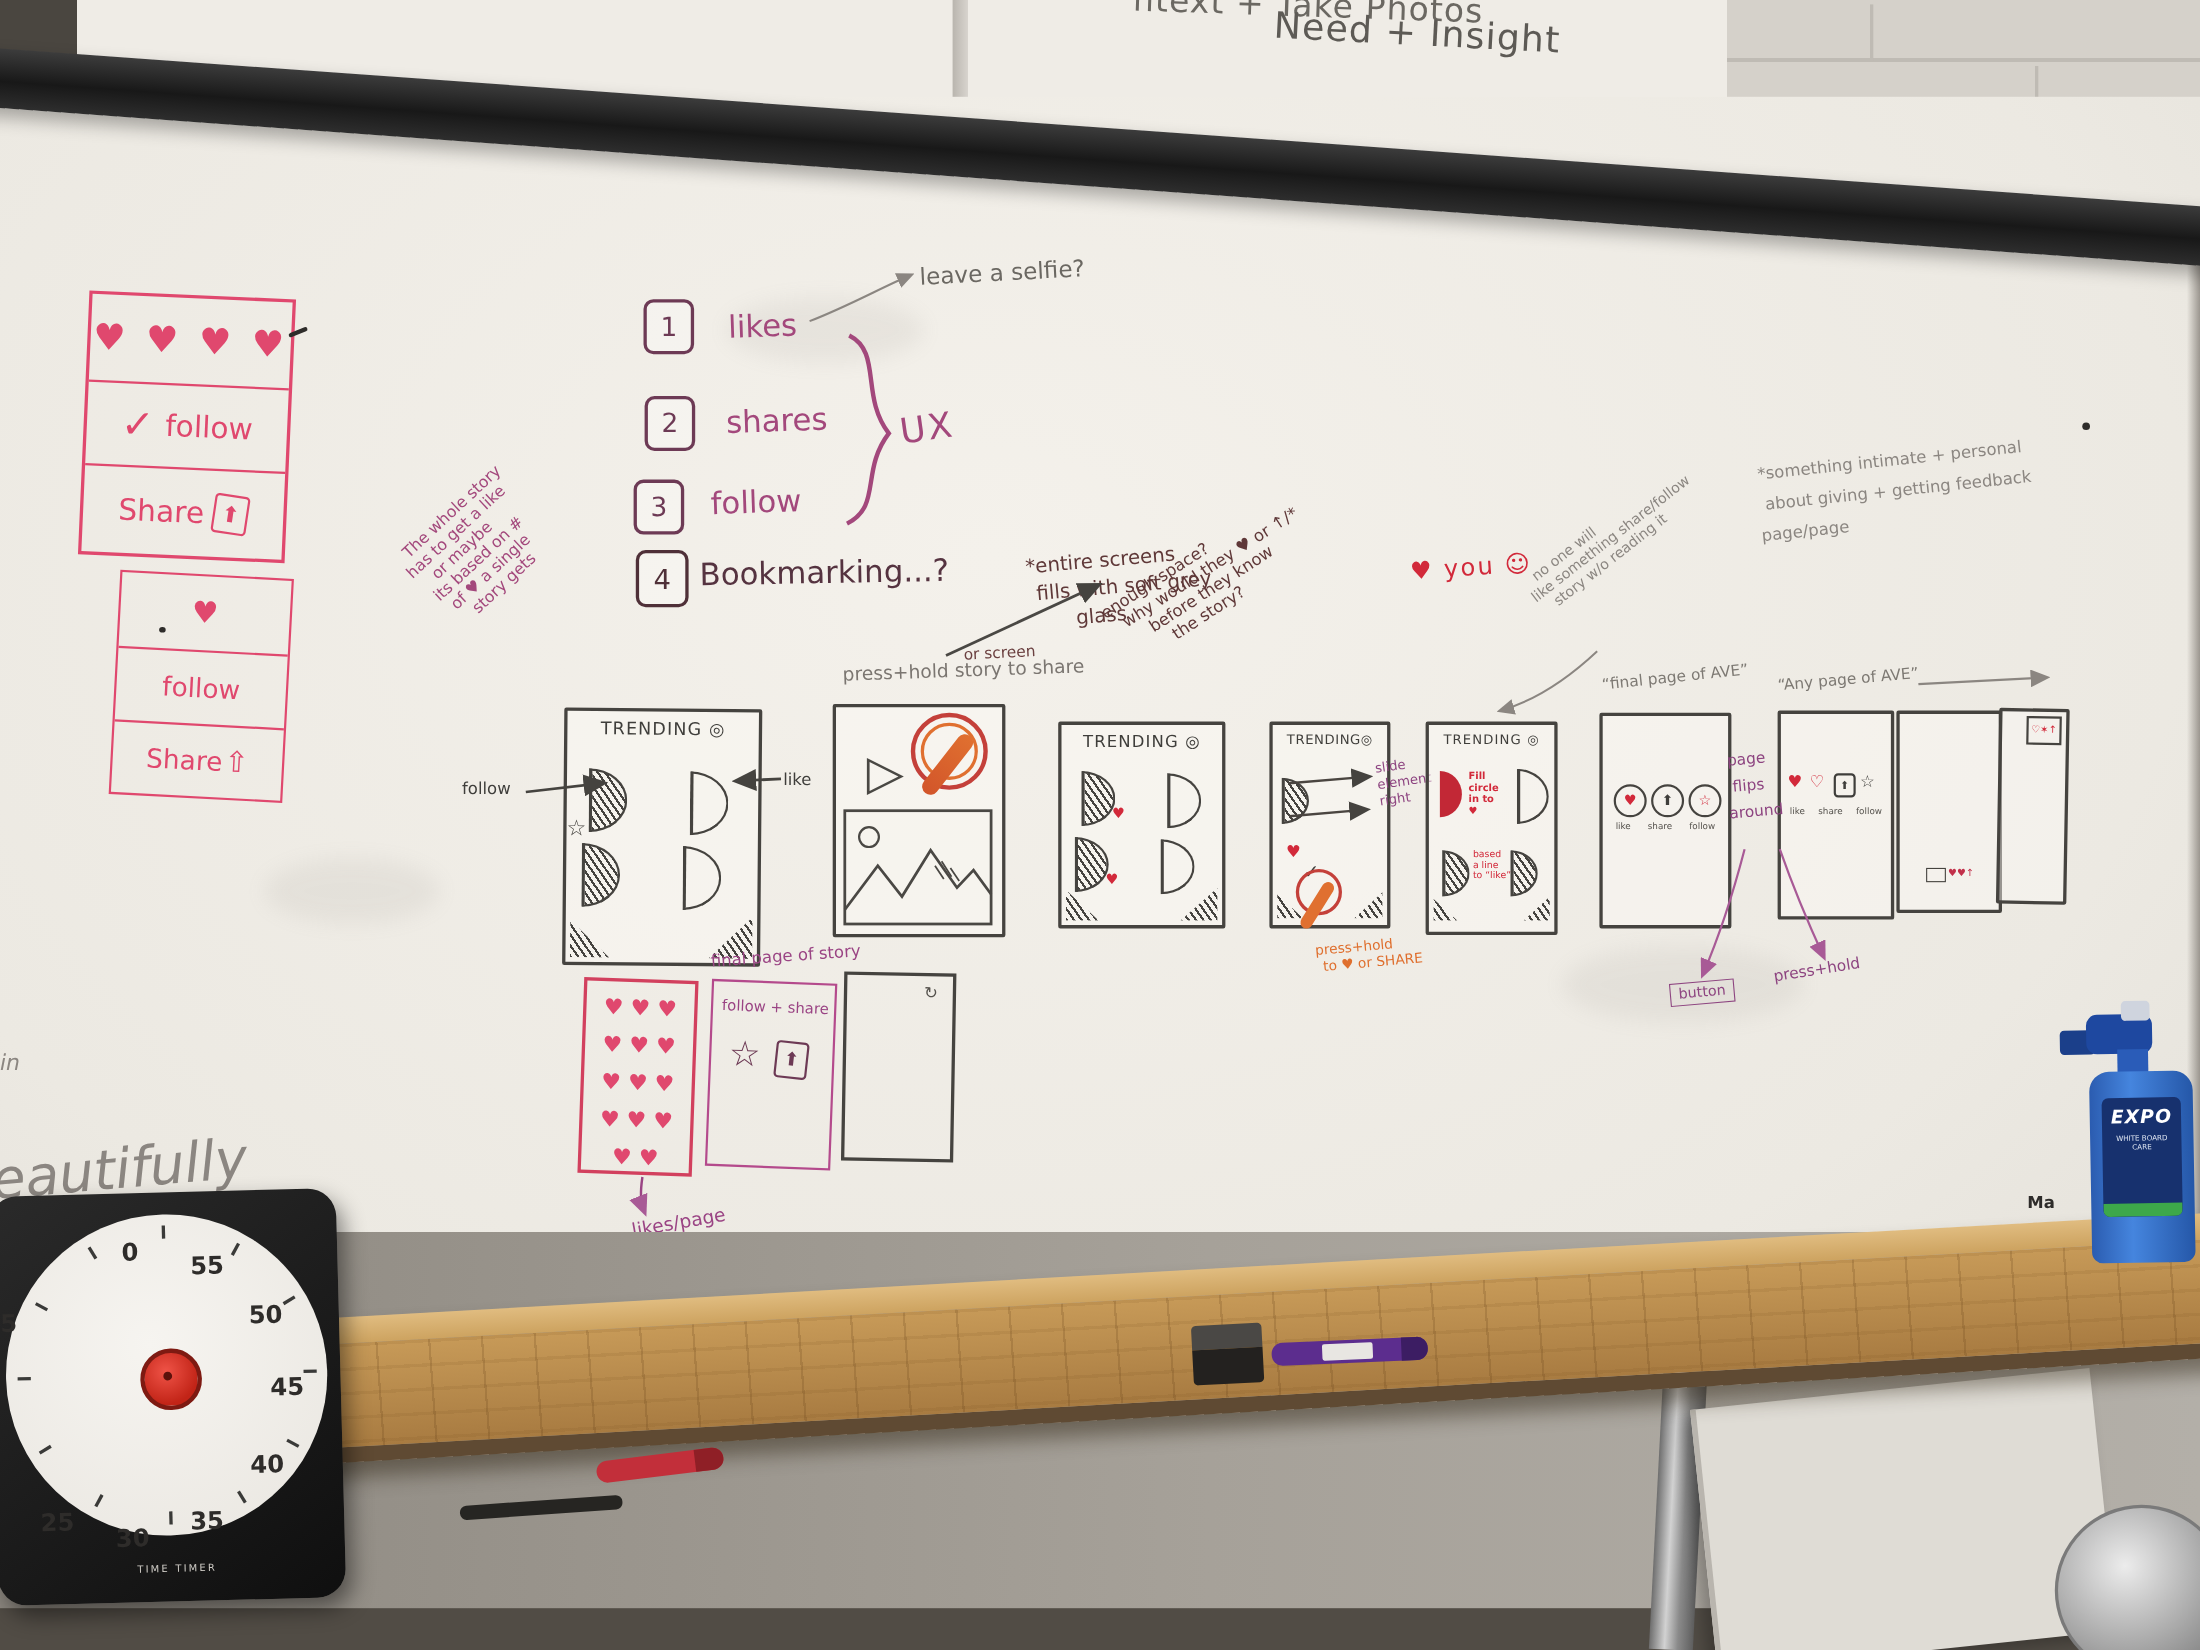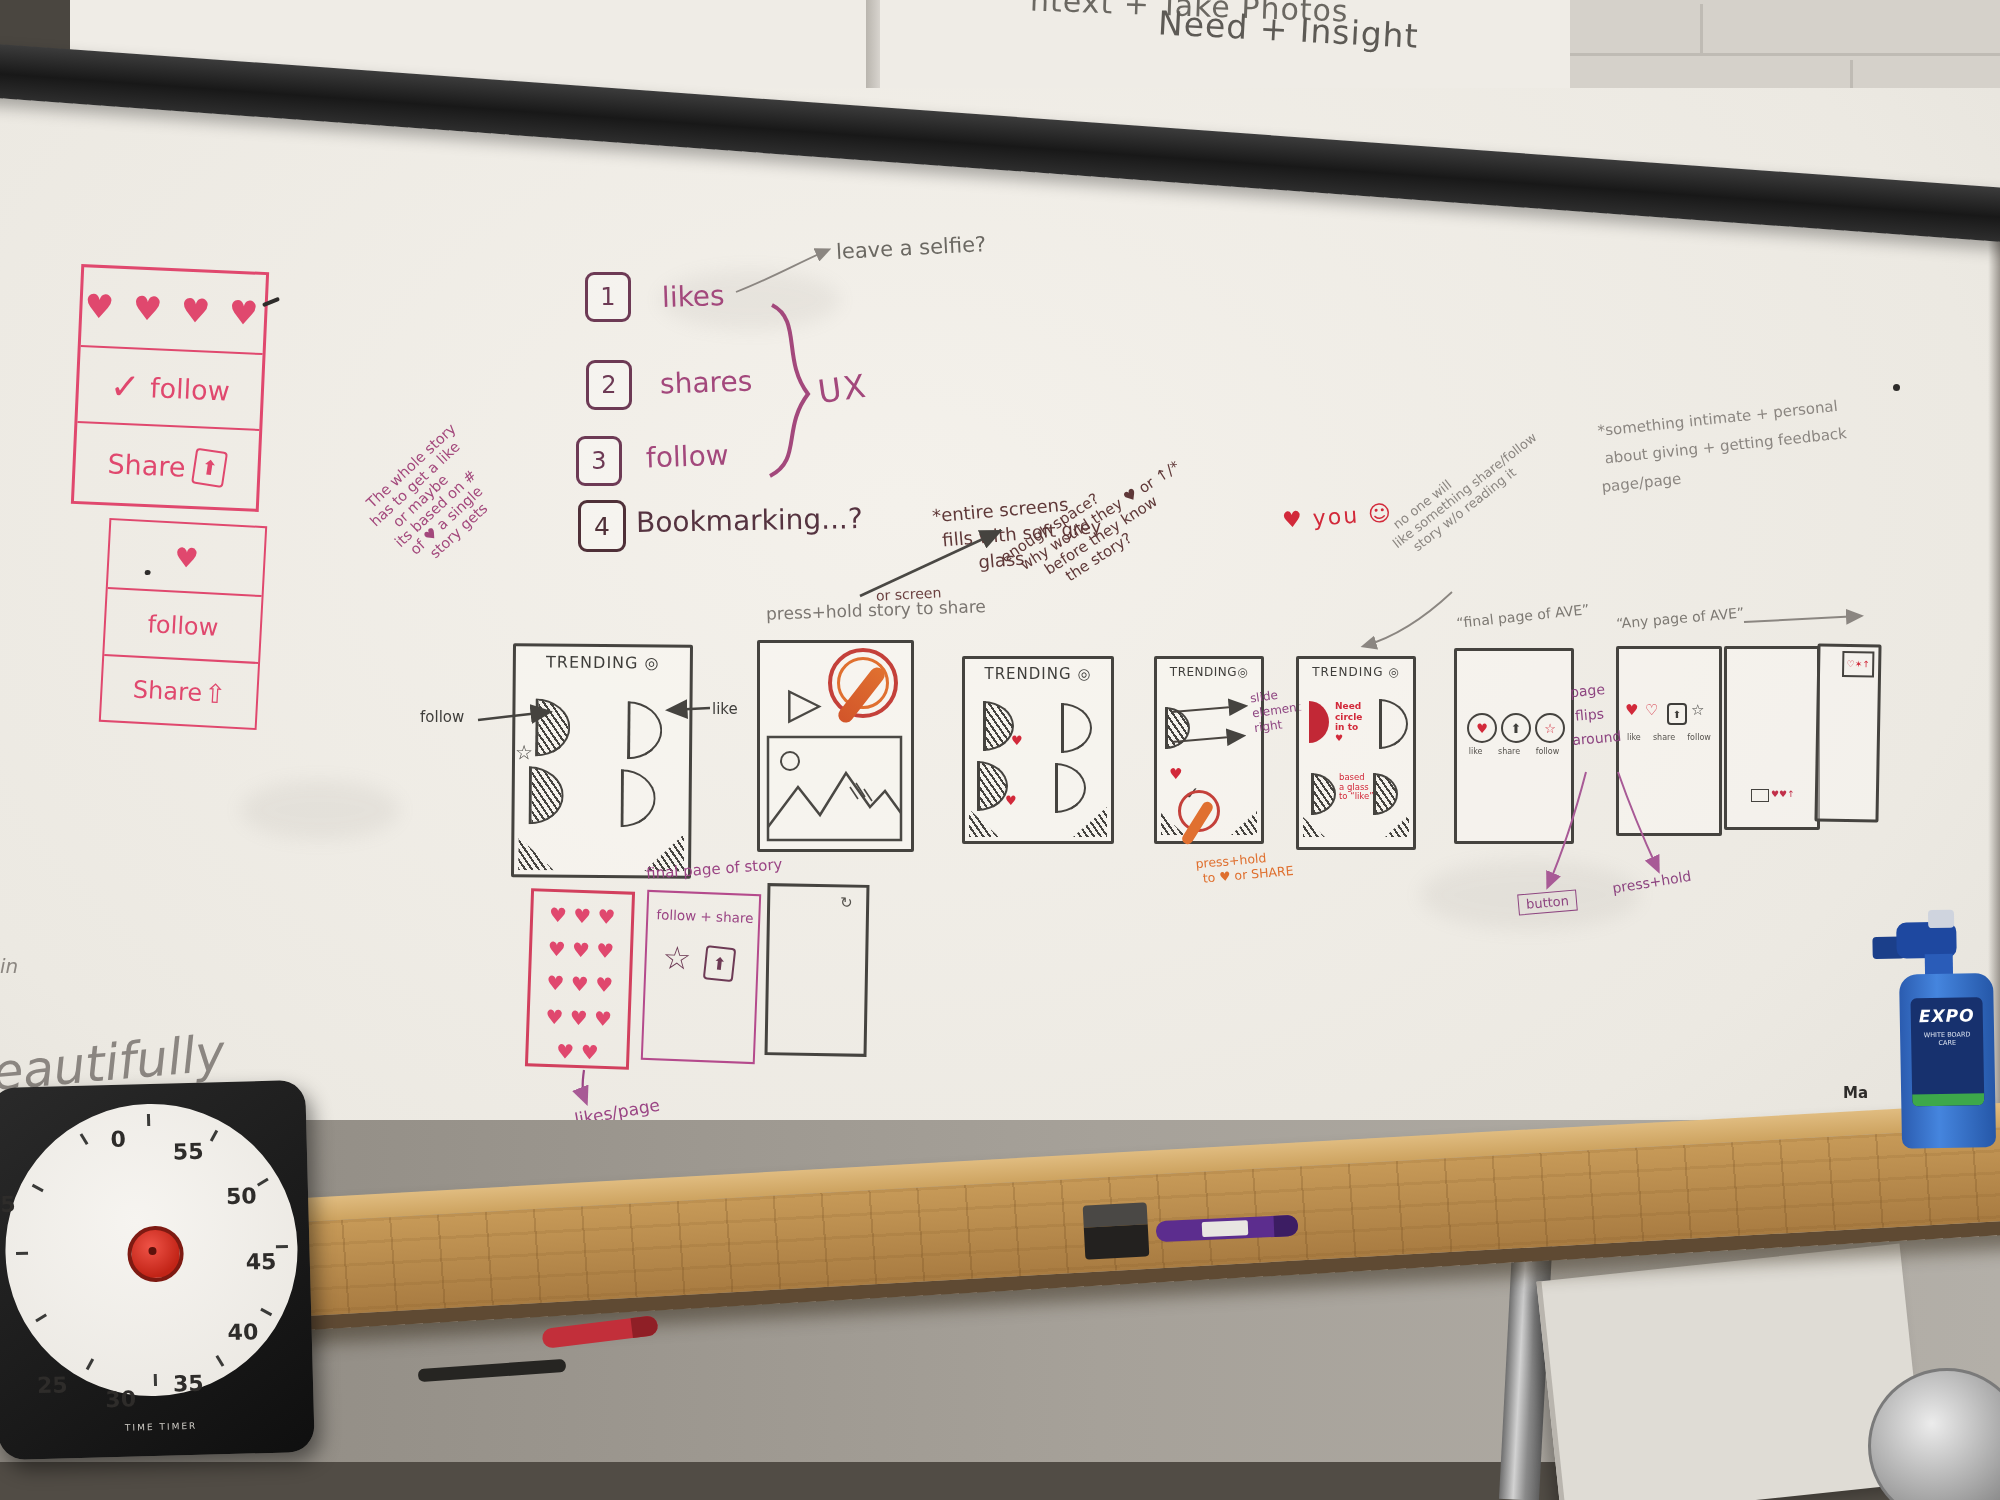--- a/index.html
+++ b/index.html
@@ -217,30 +217,30 @@
     <div style="margin-left:6px">to ♥ or SHARE</div>
   </div>
 
   <div class="wf" style="left:1296px;top:656px;width:114px;height:188px;">
     <div class="wfh" style="font-size:12px;">
       <span>TRENDING</span>
       <span>◎</span>
     </div>
     <div style="position:absolute;left:10px;top:42px;width:20px;height:42px;background:#c22836;border-radius:0 100% 100% 0 / 0 50% 50% 0;"></div>
     <div class="abs ln" style="left:36px;top:42px;color:#d2293a;font-size:9px;line-height:10.5px;font-weight:bold;">
-      <div>Need</div>
+      <div>Fill</div>
       <div>circle</div>
       <div>in to</div>
       <div>♥</div>
     </div>
     <div class="hm" style="left:80px;top:40px;width:24px;height:46px;"></div>
     <div class="hm hmf" style="left:12px;top:114px;width:20px;height:38px;"></div>
     <div class="abs ln" style="left:40px;top:114px;color:#d2293a;font-size:8.5px;line-height:9.5px;">
       <div>based</div>
-      <div>a glass</div>
+      <div>a line</div>
       <div>to “like”</div>
     </div>
     <div class="hm hmf" style="left:74px;top:114px;width:20px;height:38px;"></div>
     <div class="wedge wL" style="left:4px;top:158px;width:22px;height:20px;"></div>
     <div class="wedge wR" style="left:86px;top:156px;width:24px;height:22px;"></div>
   </div>
 
   <div class="wf" style="left:1454px;top:648px;width:114px;height:190px;">
     <div class="circ" style="left:10px;top:62px;width:26px;height:26px;">
       <span style="font-size:13px;color:#d2293a;">♥</span>

